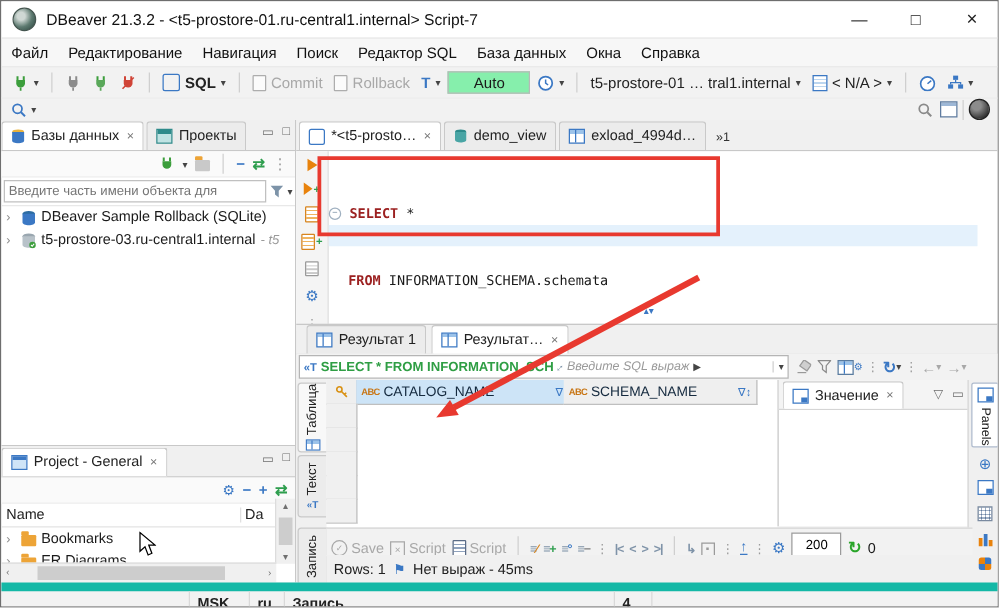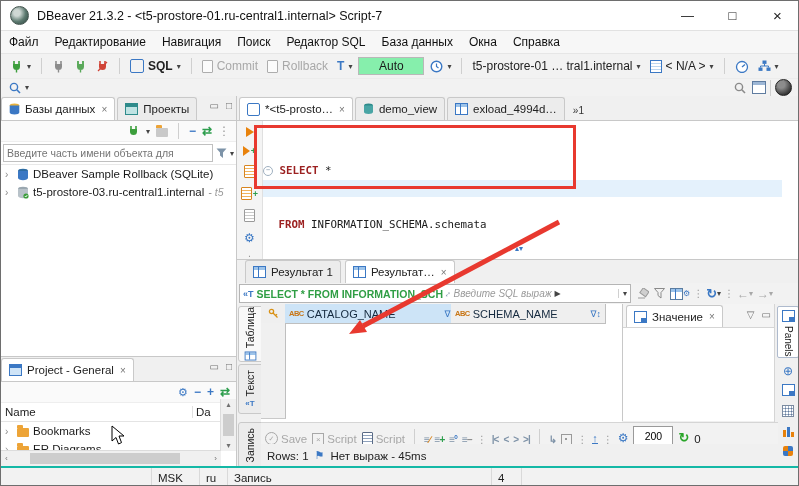--- a/index.html
+++ b/index.html
@@ -108,21 +108,21 @@
   .valtabs{height:23px;background:#f4f4f4;border-bottom:1px solid #d5d5d5;display:flex;align-items:flex-end;padding-left:3px;}
   .rightstrip{position:absolute;left:537px;top:44px;width:26px;bottom:0;background:#f0f0f0;border-left:1px solid #d5d5d5;display:flex;flex-direction:column;align-items:center;}
   .panelsbtn{margin-top:2px;width:20px;height:68px;border:1px solid #aebacd;background:#fff;border-radius:2px;display:flex;flex-direction:column;align-items:center;padding-top:3px;gap:4px;}
   .panels-text{writing-mode:vertical-rl;font-size:10px;color:#222;}
   .stripico{margin-top:7px;color:#3b78c4;font-size:12px;line-height:12px;}
   .btoolbar{position:absolute;left:24px;top:162px;width:513px;height:22px;background:#f2f2f2;border-top:1px solid #d5d5d5;display:flex;align-items:flex-end;padding-left:4px;gap:5px;font-size:11.5px;}
   .navg{color:#7f93a8;font-size:10px;font-weight:bold;letter-spacing:-1px;}
   .fetch{width:34px;height:15px;border:1px solid #9a9a9a;background:#fff;font-size:10.5px;text-align:center;font-family:"Liberation Sans",sans-serif;}
   .rstatus{position:absolute;left:24px;top:184px;width:513px;height:23px;display:flex;align-items:center;gap:6px;font-size:11.5px;color:#222;padding-left:6px;background:#f0f0f0;}
   
-  .statusbar{left:0;top:465px;width:799px;height:21px;background:#f2f2f2;border-top:2px solid #14b8a6;font-size:11.5px;color:#222;}
+  .statusbar{left:0;top:465px;width:799px;height:21px;background:#f2f2f2;border-top:7px solid #14b8a6;font-size:11.5px;color:#222;font-weight:bold;}
   .sseg{position:absolute;top:0;height:20px;display:flex;align-items:center;padding:0 6px;border-left:1px solid #d9d9d9;}
   
   .ann-rect{left:253px;top:124px;width:322px;height:64px;border:3px solid #e8392f;z-index:58;pointer-events:none;}
   .overlay{left:0;top:0;width:799px;height:486px;z-index:60;pointer-events:none;}
 </style>
 </head>
 <body>
 
 <div class="screen">
 

